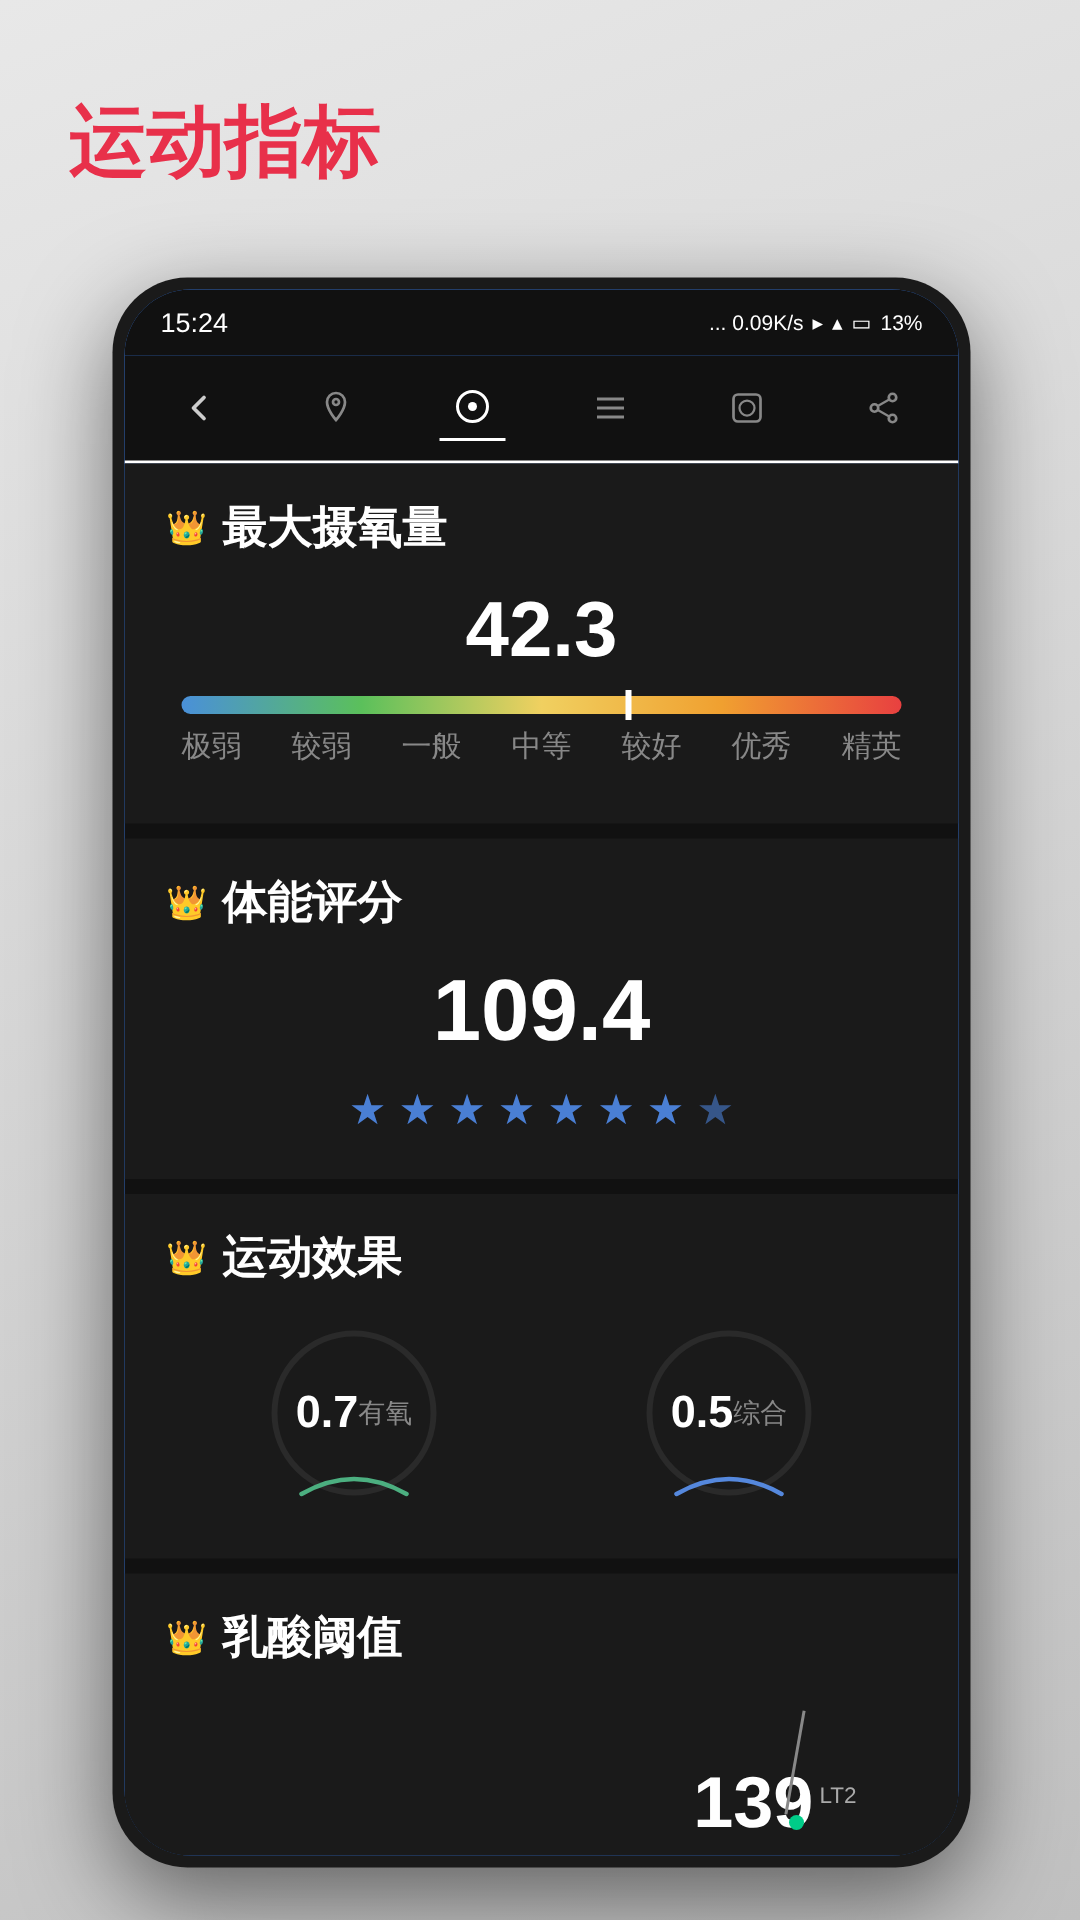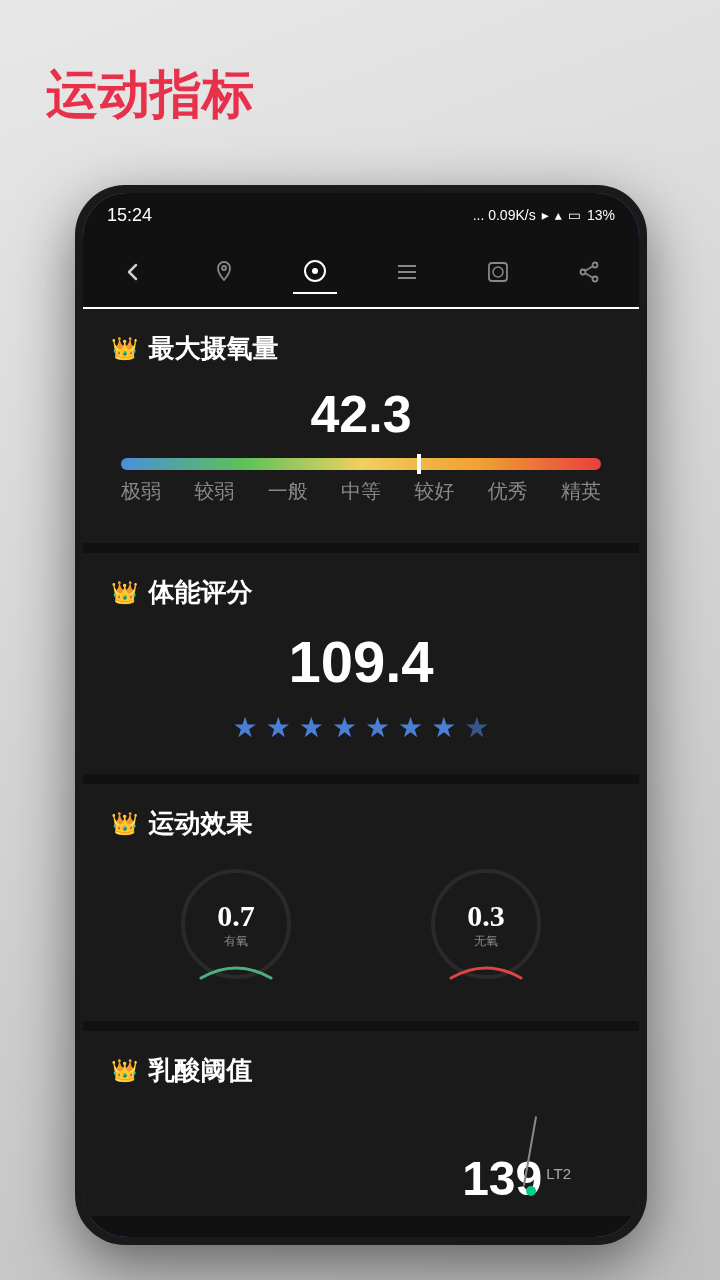--- a/index.html
+++ b/index.html
@@ -130,21 +130,21 @@
       align-items: center;
       gap: 10px;
       margin-bottom: 18px;
     }
 
     .crown-icon {
       font-size: 22px;
     }
 
     .section-title {
-      font-size: 26px;
+      font-size: 30px;
       color: #fff;
       font-weight: 600;
     }
 
     
     .vo2max-value {
       text-align: center;
       font-size: 52px;
       color: #fff;
       font-weight: bold;
@@ -222,36 +222,35 @@
       align-items: center;
       gap: 8px;
     }
 
     .effect-circle {
       width: 110px;
       height: 110px;
       border-radius: 50%;
       border: 4px solid #2a2a2a;
       display: flex;
-      flex-direction: column;
+      flex-direction: row;
       align-items: center;
       justify-content: center;
       position: relative;
       background: #1a1a1a;
-      font-family: Liberation Serif, serif;
     }
 
     .effect-value {
       font-size: 30px;
       color: #fff;
       font-weight: bold;
     }
 
     .effect-label {
-      font-size: 12px;
+      font-size: 18px;
       color: #888;
     }
 
     
     .lactate-section {
       background: #1a1a1a;
       padding: 22px 28px 10px;
     }
 
     .lactate-value-area {
@@ -421,30 +420,30 @@
             <div class="effect-circle-wrap">
               <div class="effect-circle">
                 <span class="effect-value">0.7</span>
                 <span class="effect-label">有氧</span>
                 <svg class="arc-svg" width="80" height="20" viewBox="0 0 80 20">
                   <path d="M5 15 Q40 -5 75 15" stroke="#4caf80" stroke-width="3" fill="none" stroke-linecap="round"></path>
                 </svg>
               </div>
             </div>
 
-
             <div class="effect-circle-wrap">
               <div class="effect-circle">
-                <span class="effect-value">0.3</span>
-                <span class="effect-label">无氧</span>
+                <span class="effect-value">0.5</span>
+                <span class="effect-label">综合</span>
                 <svg class="arc-svg" width="80" height="20" viewBox="0 0 80 20">
-                  <path d="M5 15 Q40 -5 75 15" stroke="#dd4444" stroke-width="3" fill="none" stroke-linecap="round"></path>
+                  <path d="M5 15 Q40 -5 75 15" stroke="#5588dd" stroke-width="3" fill="none" stroke-linecap="round"></path>
                 </svg>
               </div>
             </div>
+
 
           </div>
         </div>
 
         <div class="section lactate-section">
           <div class="section-title-row">
             <span class="crown-icon">👑</span>
             <span class="section-title">乳酸阈值</span>
           </div>
           <div class="lactate-value-area">

